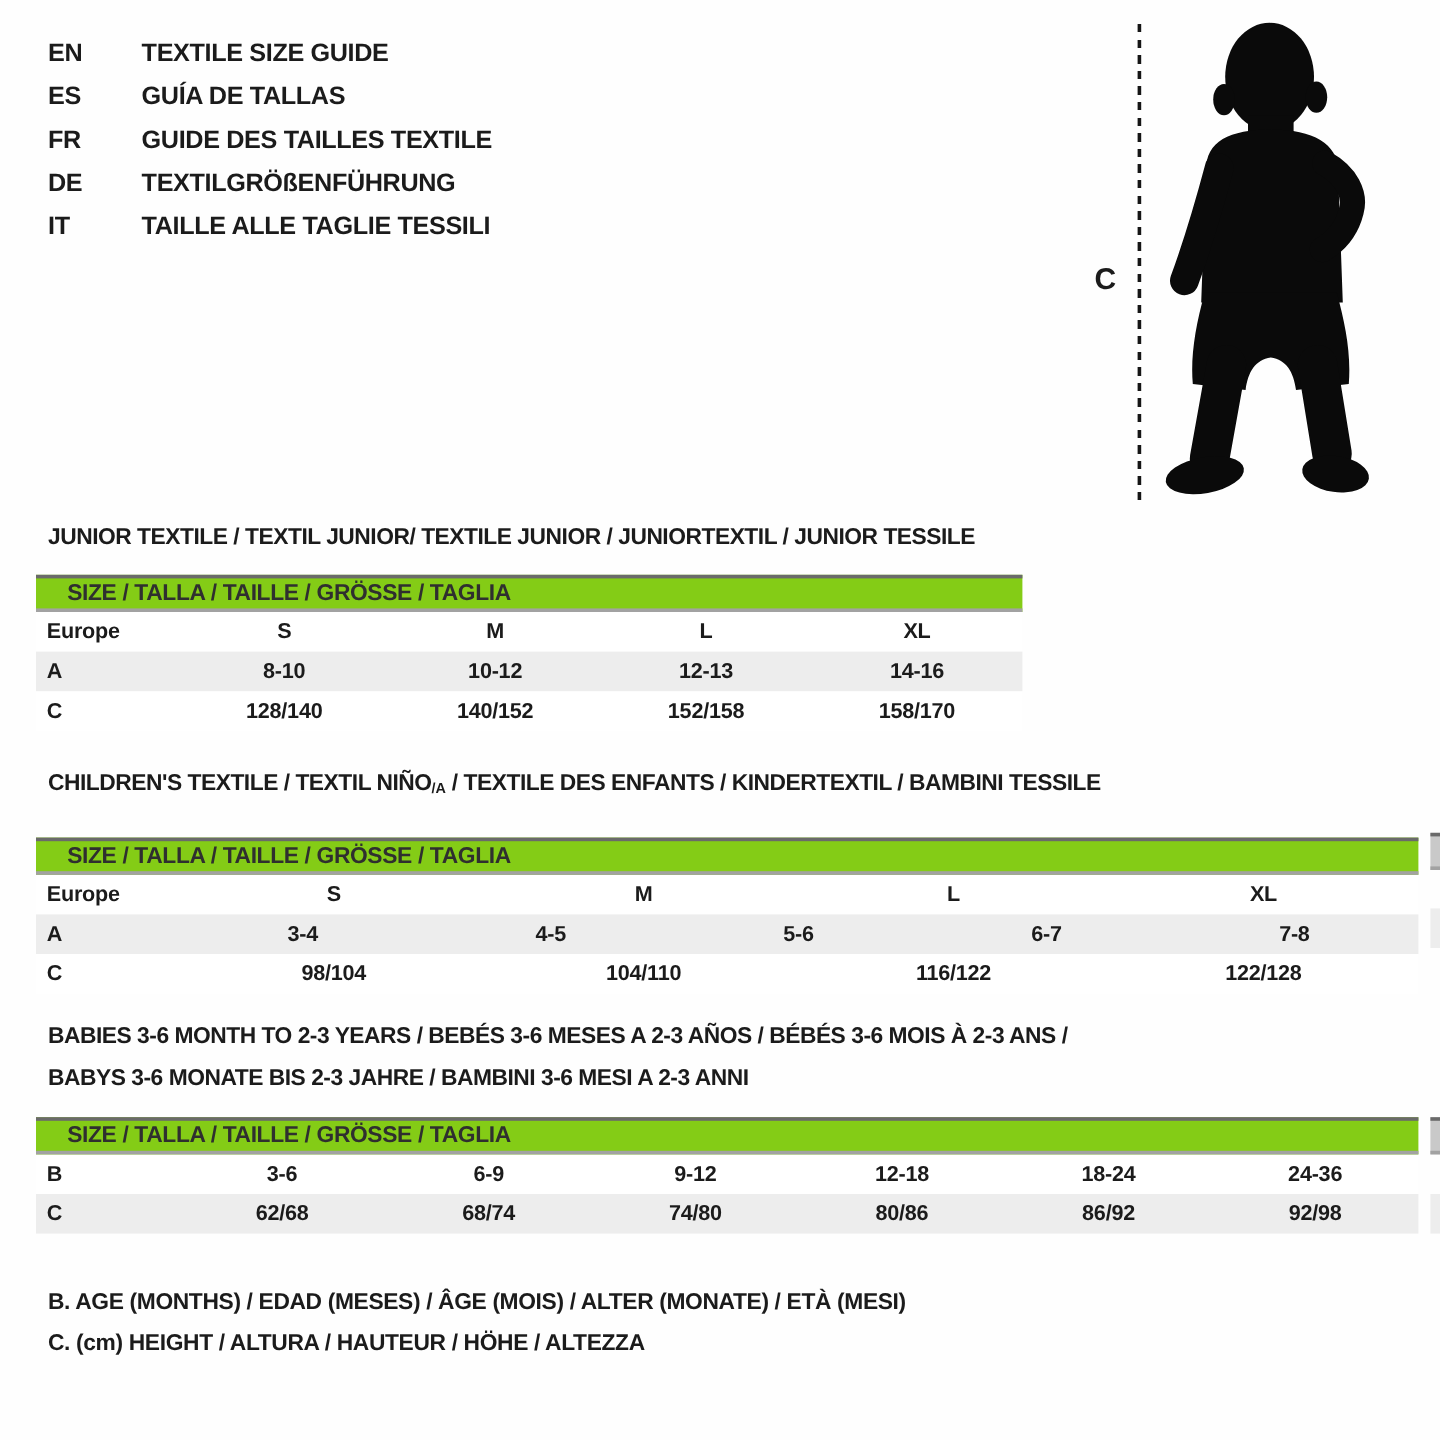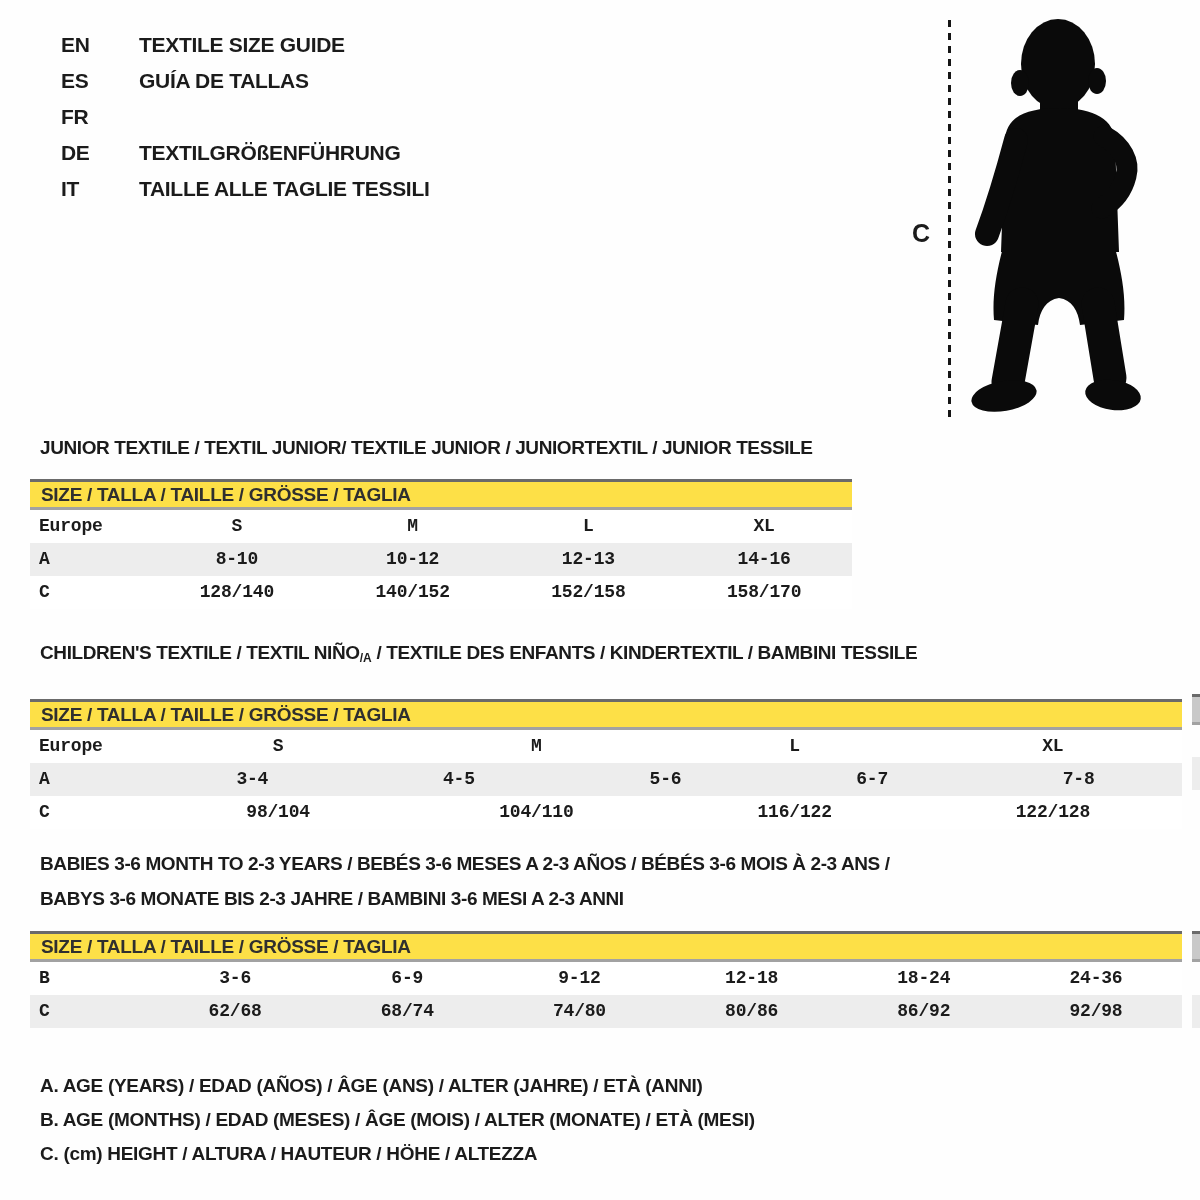--- a/index.html
+++ b/index.html
@@ -8,21 +8,21 @@
     background:#fefefe;
     font-family:"Liberation Sans", sans-serif;
     font-weight:bold;
     color:#1b1b1b;
     -webkit-font-smoothing:antialiased;
   }
   .page{position:relative;width:1200px;height:1200px;overflow:hidden;}
 
   
   .lang-header{position:absolute;top:27px;left:40px;}
-  .lang-row{display:flex;height:36px;line-height:36px;font-size:21px;letter-spacing:-0.3px;margin-left:21px;}
+  .lang-row{display:flex;height:36px;line-height:36px;font-size:21px;letter-spacing:-0.3px;}
   .lang-code{width:78px;}
 
   
   .figure{position:absolute;top:0;left:890px;width:310px;height:430px;}
   .measure-line{
     position:absolute;top:20px;left:58px;width:3px;height:397px;
     background:repeating-linear-gradient(to bottom,#151515 0 7px,transparent 7px 13px);
   }
   .measure-label{position:absolute;top:219px;left:22px;font-size:25px;}
   .baby-svg{position:absolute;top:12px;left:66px;}
@@ -35,26 +35,26 @@
 
   .tbl{background:#fff;}
   .tbl-junior{width:822px;}
   .tbl-wide{width:1152px;}
   .mt-junior{margin-top:19px;}
   .mt-children{margin-top:29px;}
   .mt-babies{margin-top:15px;}
 
   .size-bar{
     height:25px;line-height:25px;
-    background:#fde047;
+    background:#84cc16;
     border-top:3px solid #6a6a6a;
     border-bottom:3px solid #a2a2a2;
-    padding-left:11px;font-size:19px;color:#2f2f2f;letter-spacing:-0.3px;
+    padding-left:26px;font-size:19px;color:#2f2f2f;letter-spacing:-0.3px;
   }
-  .trow{display:flex;height:33px;line-height:33px;font-size:18px;letter-spacing:-0.2px;font-family:Liberation Mono, monospace;}
+  .trow{display:flex;height:33px;line-height:33px;font-size:18px;letter-spacing:-0.2px;}
   .lbl{width:110px;padding-left:9px;}
   .cell{flex:1;text-align:center;}
   .shaded{background:#ededed;}
 
   
   .sliver{position:absolute;left:1192px;width:8px;}
   .sliver-bar{height:25px;background:#c9c9c9;border-top:3px solid #6a6a6a;border-bottom:3px solid #a2a2a2;}
   .sliver-row{height:33px;background:#ededed;}
 
   
@@ -69,20 +69,21 @@
     <div class="lang-row">
       <span class="lang-code">EN</span>
       <span class="lang-title">TEXTILE SIZE GUIDE</span>
     </div>
     <div class="lang-row">
       <span class="lang-code">ES</span>
       <span class="lang-title">GUÍA DE TALLAS</span>
     </div>
     <div class="lang-row">
       <span class="lang-code">FR</span>
+      <span class="lang-title">GUIDE DES TAILLES TEXTILE</span>
     </div>
     <div class="lang-row">
       <span class="lang-code">DE</span>
       <span class="lang-title">TEXTILGRÖßENFÜHRUNG</span>
     </div>
     <div class="lang-row">
       <span class="lang-code">IT</span>
       <span class="lang-title">TAILLE ALLE TAGLIE TESSILI</span>
     </div>
   </div>
@@ -192,18 +193,17 @@
       </div>
     </div>
   </section>
 
   <div class="sliver sliver-bar" style="top:694px"></div>
   <div class="sliver sliver-row" style="top:757px"></div>
   <div class="sliver sliver-bar" style="top:931px"></div>
   <div class="sliver sliver-row" style="top:995px"></div>
 
   <div class="footnotes">
-    <div>A. AGE (YEARS) / EDAD (AÑOS) / ÂGE (ANS) / ALTER (JAHRE) / ETÀ (ANNI)</div>
     <div>B. AGE (MONTHS) / EDAD (MESES) / ÂGE (MOIS) / ALTER (MONATE) / ETÀ (MESI)</div>
     <div>C. (cm) HEIGHT / ALTURA / HAUTEUR / HÖHE / ALTEZZA</div>
   </div>
 
 </div>
 
 </body></html>

